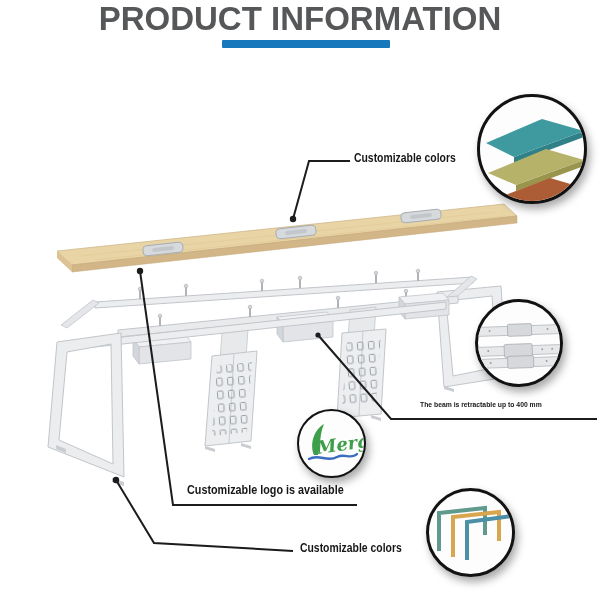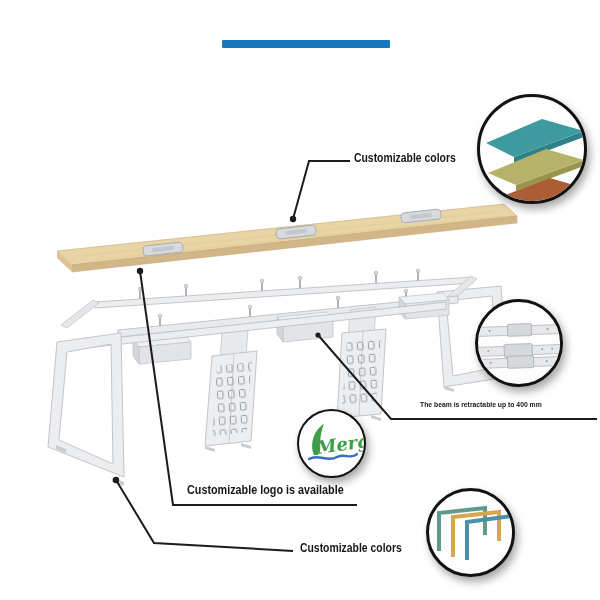--- a/index.html
+++ b/index.html
@@ -21,20 +21,21 @@
   #circle-beam{left:475px;top:299px;width:82px;height:82px;}
   #circle-logo{left:297px;top:409px;width:65px;height:65px;border-width:2.5px;}
   #circle-frames{left:426px;top:488px;width:83px;height:83px;}
   .detail-circle svg{display:block;}
 </style>
 </head>
 <body>
 
 <div class="canvas">
 
+  <div class="title">PRODUCT INFORMATION</div>
   <div class="title-bar"></div>
 
   <svg class="artwork" width="600" height="600" viewBox="0 0 600 600">
     <defs>
       <pattern id="slotp" width="11" height="13" patternUnits="userSpaceOnUse" patternTransform="rotate(-4)">
         <rect x="2.5" y="2.5" width="5.5" height="7.5" rx="1" fill="none" stroke="#9aa0a6" stroke-width="1"></rect>
       </pattern>
     </defs>
 
     <g stroke-linejoin="round">

